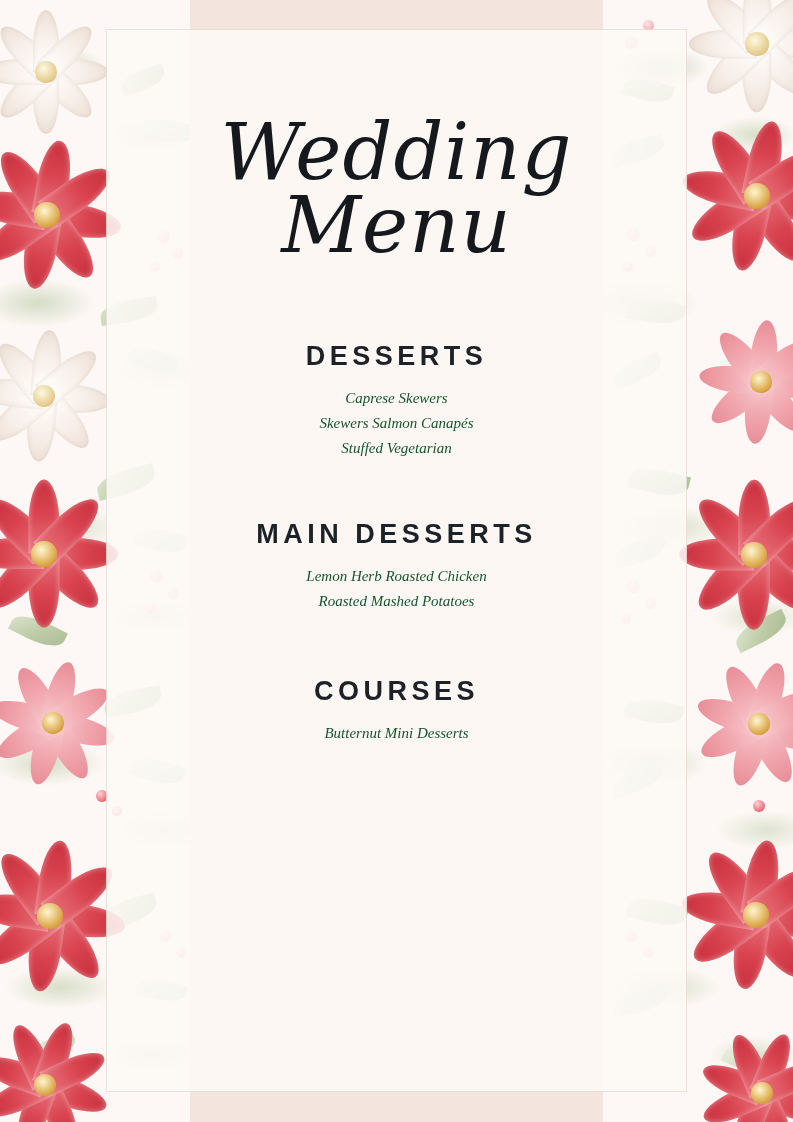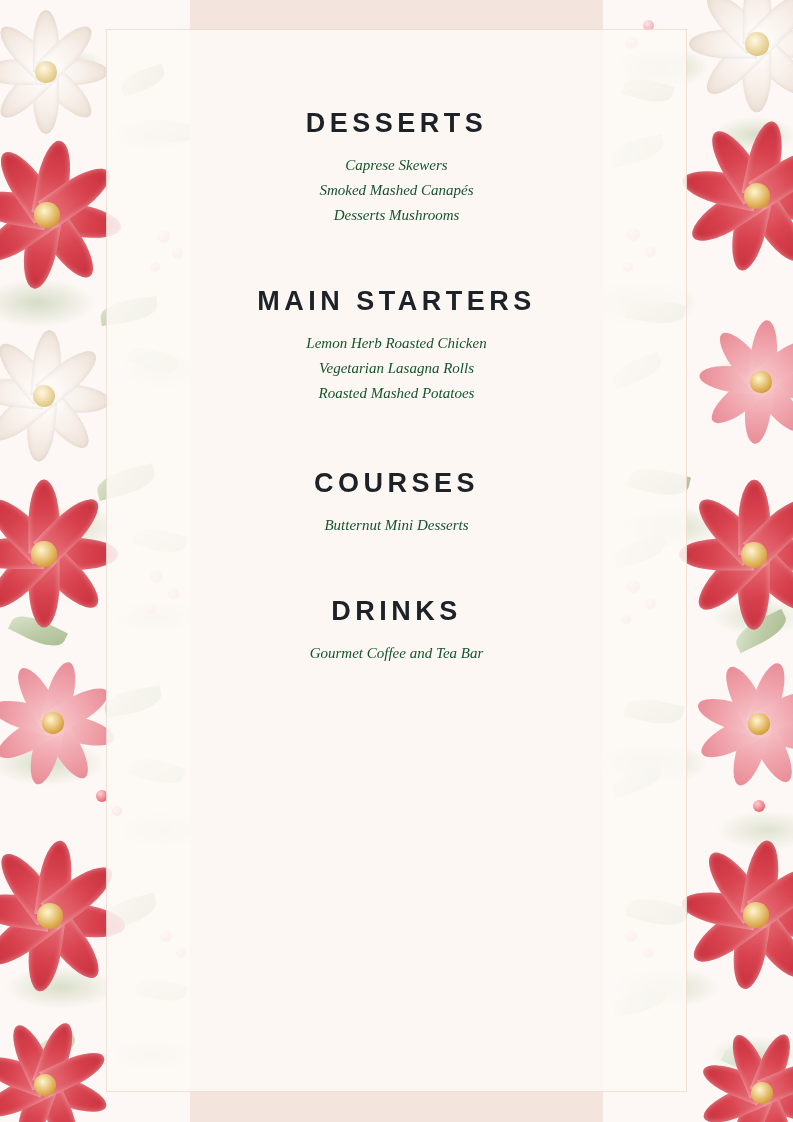--- a/index.html
+++ b/index.html
@@ -381,47 +381,44 @@
     <div class="berry pale" style="left:18px; top:614px; width:10px; height:10px;"></div>
     <div class="berry pale" style="left:22px; top:930px; width:12px; height:12px;"></div>
     <div class="berry pale" style="left:40px; top:948px; width:10px; height:10px;"></div>
     <div class="berry" style="left:150px; top:800px; width:12px; height:12px;"></div>
   </div>
 
   <div class="card"></div>
 
   <div class="content" style="position:absolute; left:107px; top:30px;">
 
+    <h1 class="title">
+      <span>Wedding</span>
+      <span class="l2">Menu</span>
+    </h1>
 
     <div class="section sp-starters">
       <h2 class="section-title">DESSERTS</h2>
       <ul class="items">
         <li>Caprese Skewers</li>
-        <li>Smoked Mashed Canapés</li>
-        <li>Desserts Mushrooms</li>
+        <li>Skewers Salmon Canapés</li>
+        <li>Stuffed Vegetarian</li>
       </ul>
     </div>
 
     <div class="section sp-mains">
-      <h2 class="section-title">MAIN STARTERS</h2>
+      <h2 class="section-title">MAIN DESSERTS</h2>
       <ul class="items">
         <li>Lemon Herb Roasted Chicken</li>
-        <li>Vegetarian Lasagna Rolls</li>
         <li>Roasted Mashed Potatoes</li>
       </ul>
     </div>
 
     <div class="section sp-desserts">
       <h2 class="section-title">COURSES</h2>
       <ul class="items">
         <li>Butternut Mini Desserts</li>
       </ul>
     </div>
 
-    <div class="section sp-drinks">
-      <h2 class="section-title">DRINKS</h2>
-      <ul class="items">
-        <li>Gourmet Coffee and Tea Bar</li>
-      </ul>
-    </div>
 
   </div>
 </div>
 
 </body></html>

